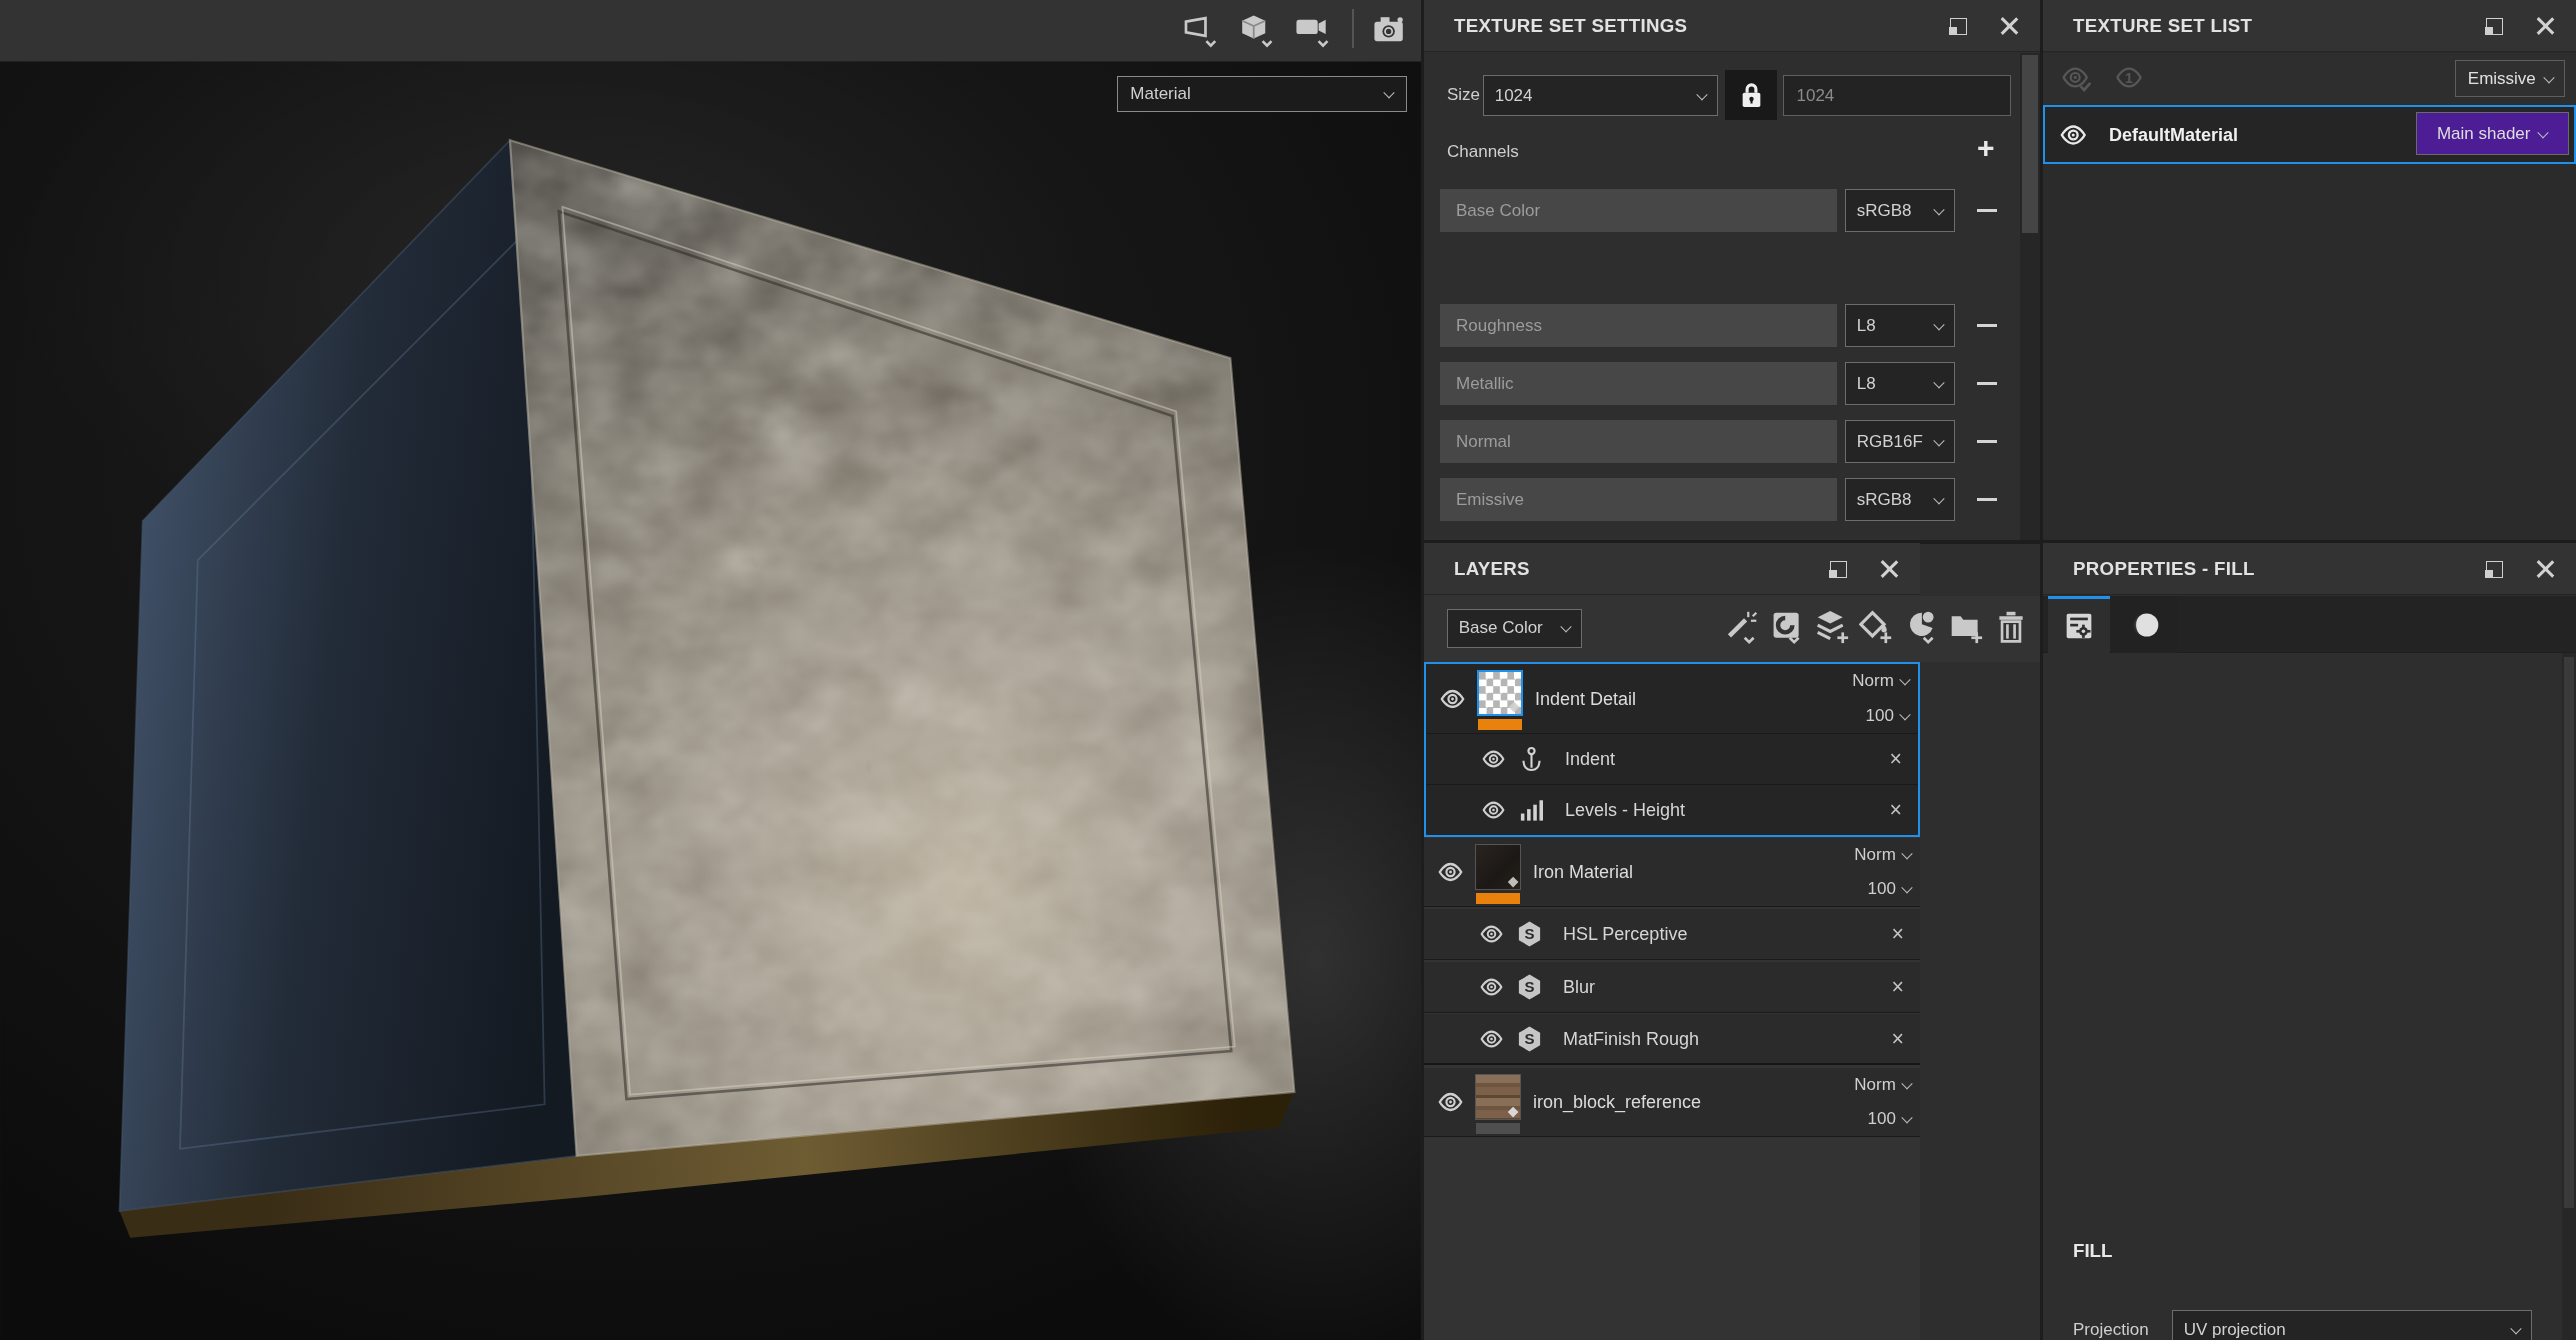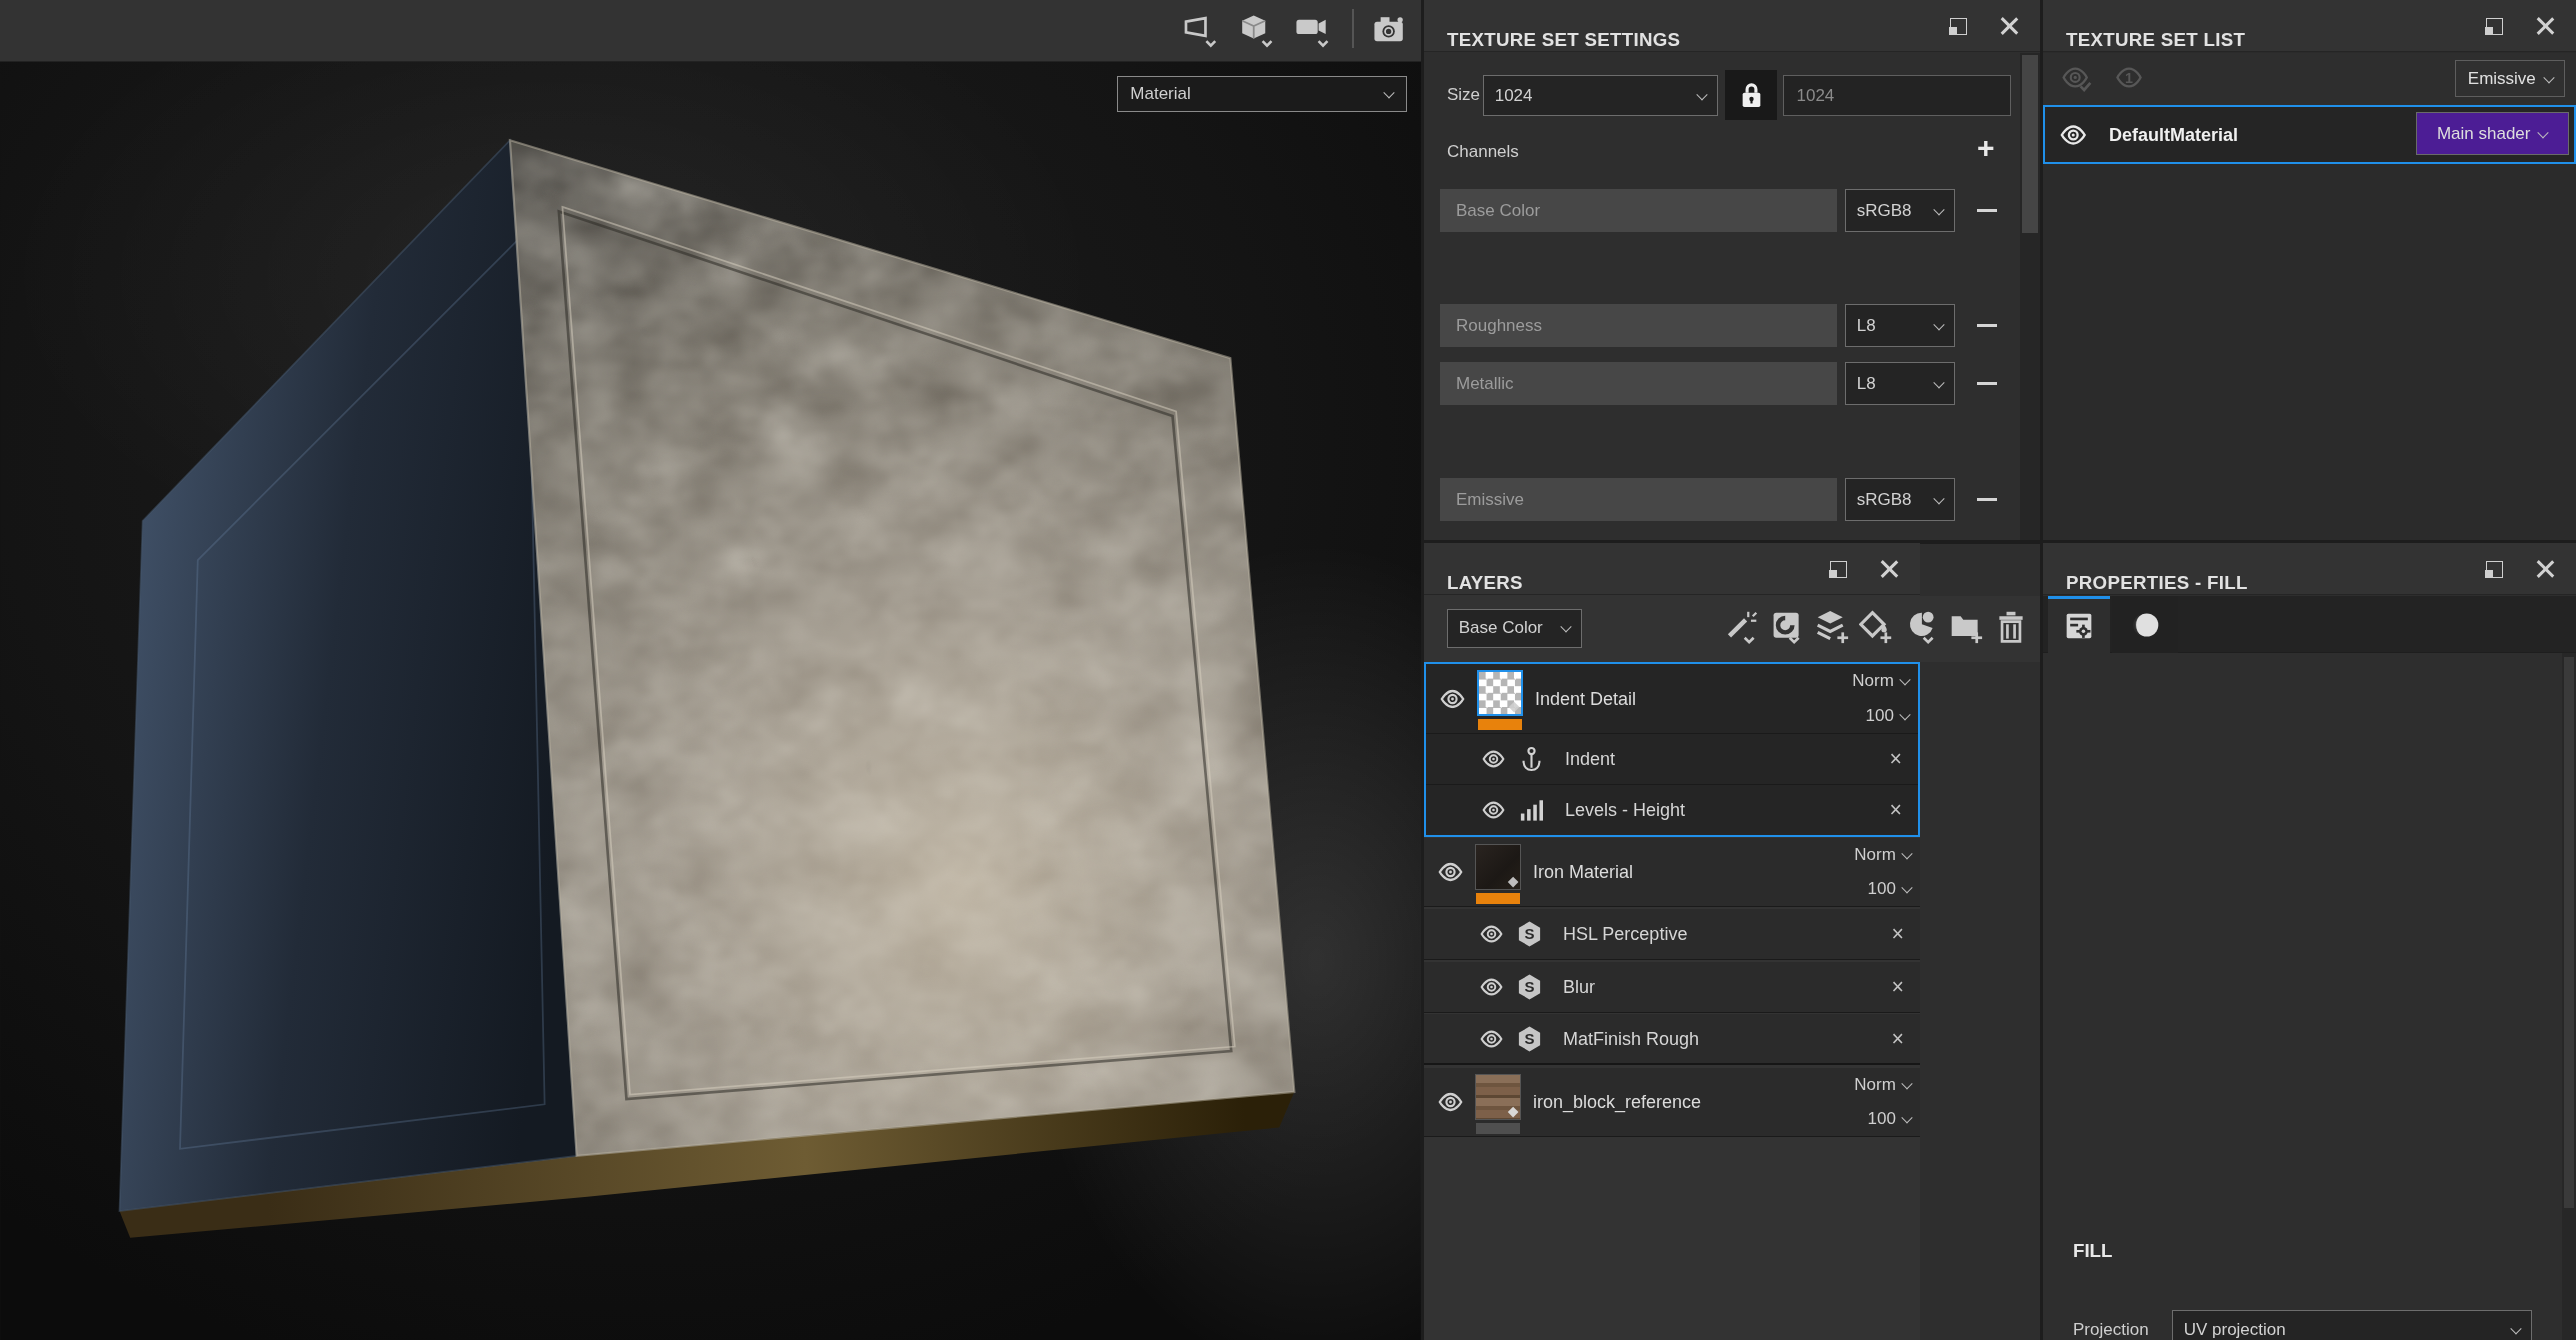--- a/index.html
+++ b/index.html
@@ -2,21 +2,21 @@
 <html style="font-size:14.2px"><head>
 <meta charset="utf-8">
 <style>
   * { margin:0; padding:0; box-sizing:border-box; }
   html,body { width:2576px; height:1340px; overflow:hidden; background:#333; }
   body { font-family:"Liberation Sans", sans-serif; color:#d6d6d6; font-size:17px; }
   .app { position:relative; width:2576px; height:1340px; background:#2e2e2e; }
 
   
   .panel-title-bar { position:absolute; left:0; right:0; top:0; height:52px; background:#333;
-    border-bottom:1.8px solid #252525; display:flex; align-items:flex-end; padding:0 23px; }
+    border-bottom:1.8px solid #252525; display:flex; align-items:center; padding:0 30px; }
   .panel-title { font-weight:bold; font-size:18.7px; color:#e2e2e2; letter-spacing:0.3px; }
   .tb-icons { position:absolute; right:21.3px; top:0; height:52px; display:flex; gap:32px; align-items:center; }
   .float-icon { width:17px; height:17px; border:1.8px solid #cfcfcf; position:relative; }
   .float-icon::after { content:""; position:absolute; left:-1.8px; bottom:-1.8px; width:8px; height:8px; background:#cfcfcf; }
   .x-icon { width:19.6px; height:19.6px; position:relative; }
   .x-icon::before,.x-icon::after { content:""; position:absolute; left:9px; top:-0.9px; width:2.7px; height:22px; background:#d2d2d2; }
   .x-icon::before { transform:rotate(45deg); } .x-icon::after { transform:rotate(-45deg); }
   .chev { width:8px; height:8px; border-right:1.8px solid #bdbdbd; border-bottom:1.8px solid #bdbdbd;
     display:inline-block; transform:rotate(45deg) translate(-0.9px,-0.9px); flex:none; }
   .select { background:#242424; border:0.9px solid #6d6d6d; display:flex; align-items:center;
@@ -248,20 +248,30 @@
       <div class="chan-row" style="top:362px">
         <div class="chan-field">
             <span>Metallic</span>
           </div>
         <div class="select chan-sel">
             <span>L8</span>
             <span class="chev"></span>
           </div>
         <div class="chan-minus"></div>
       </div>
+      <div class="chan-row" style="top:420px">
+        <div class="chan-field">
+            <span>Normal</span>
+          </div>
+        <div class="select chan-sel">
+            <span>RGB16F</span>
+            <span class="chev"></span>
+          </div>
+        <div class="chan-minus"></div>
+      </div>
       <div class="chan-row" style="top:478px">
         <div class="chan-field">
             <span>Emissive</span>
           </div>
         <div class="select chan-sel">
             <span>sRGB8</span>
             <span class="chev"></span>
           </div>
         <div class="chan-minus"></div>
       </div>

